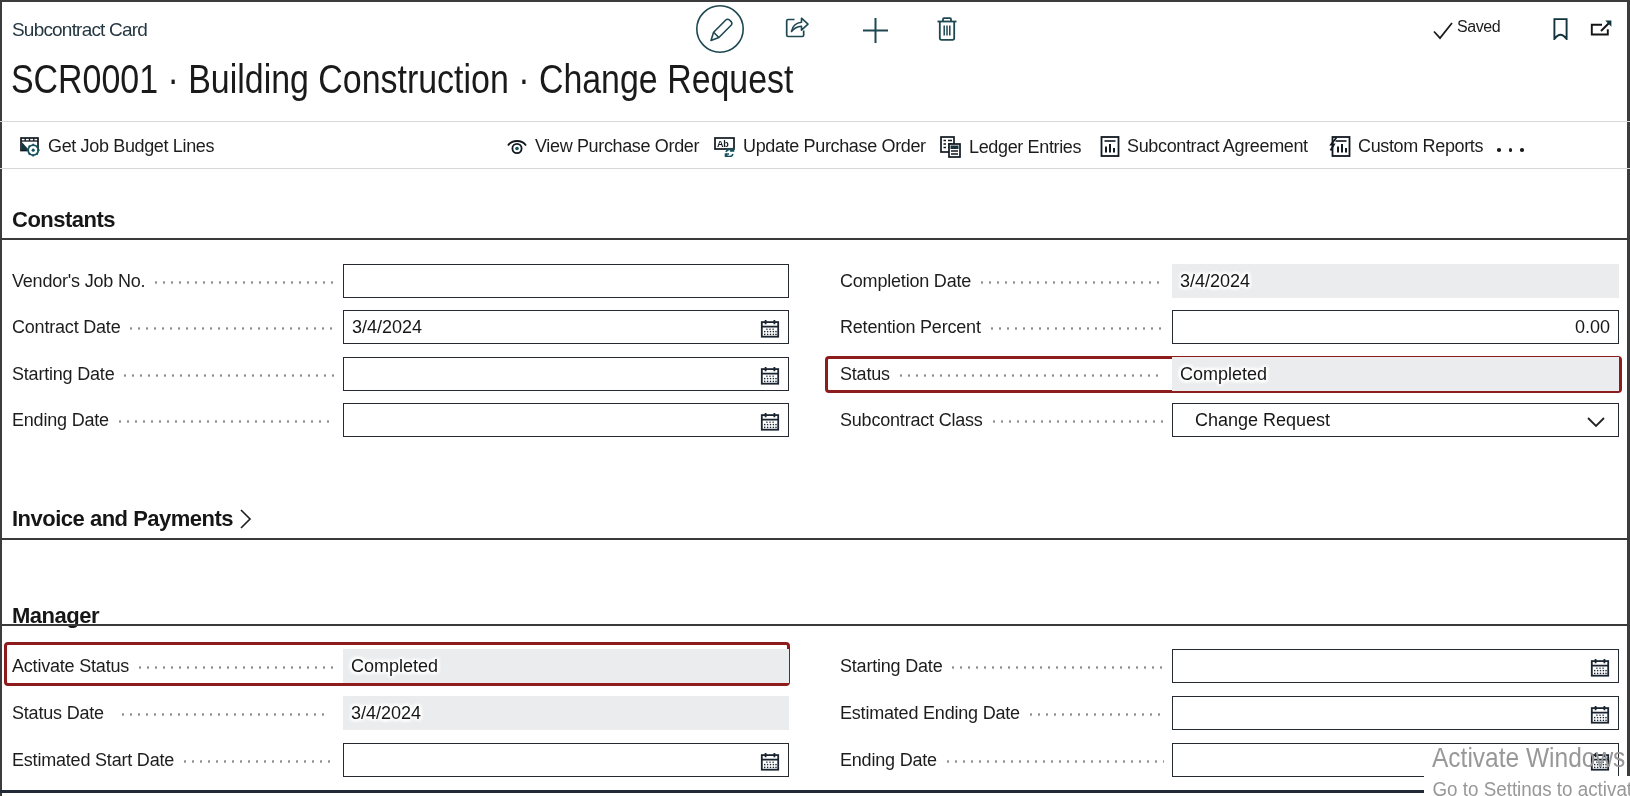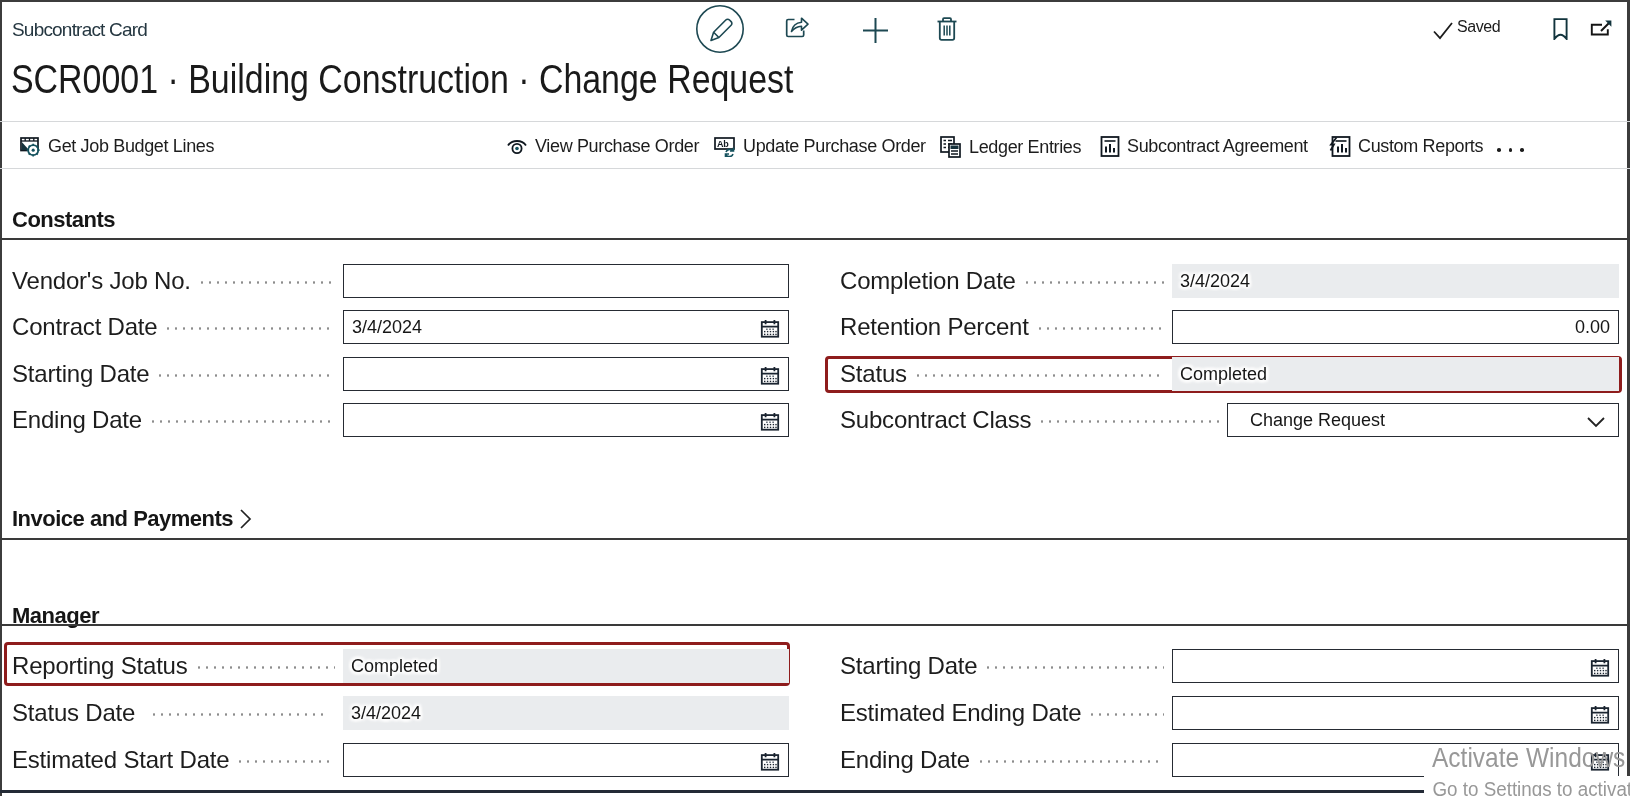--- a/index.html
+++ b/index.html
@@ -7,21 +7,21 @@
         font-family:"Liberation Sans",sans-serif;color:#1c1c1c;text-align:right;}
   .edge{position:absolute;background:#3c3c3c;}
   .abs{position:absolute;}
   .caption{left:12px;top:19px;font-size:19px;color:#253741;letter-spacing:-0.8px;}
   .title{left:11px;top:57px;font-size:40px;font-weight:400;color:#1a1a1a;letter-spacing:0px;white-space:nowrap;transform:scaleX(0.848);transform-origin:0 0;}
   .hr{position:absolute;height:1px;background:#d6d8da;left:0;width:1630px;}
   .act{position:absolute;display:flex;align-items:center;gap:7px;font-size:18px;color:#1d1d1d;white-space:nowrap;letter-spacing:-0.35px;}
   .sect{position:absolute;font-size:22px;font-weight:bold;color:#161616;letter-spacing:-0.5px;}
   .sectline{position:absolute;left:0;width:1630px;background:#3a3a3a;}
   .row{position:absolute;display:flex;align-items:center;height:34px;}
-  .lbl{font-size:24px;color:#1d1d1d;white-space:nowrap;letter-spacing:-0.2px;}
+  .lbl{font-size:18px;color:#1d1d1d;white-space:nowrap;letter-spacing:-0.2px;}
   .dots{flex:1;height:3px;margin:2px 8px 0 7px;
         background-image:radial-gradient(circle,#8d8d8d 1.05px,rgba(0,0,0,0) 1.25px);
         background-size:8px 3px;background-position:0 0;background-repeat:repeat-x;}
   .tb{box-sizing:border-box;flex:none;height:34px;border:1.5px solid #262b33;background:#fff;
       display:flex;align-items:center;padding:0 8px;font-size:18px;color:#161616;position:relative;}
   .ro{border:none;background:#eaecee;}
   .halo{text-shadow:0 0 3px #fff,0 0 4px #fff,0 0 5px #fff,2px 2px 3px #fff,-2px -2px 3px #fff,2px -2px 3px #fff,-2px 2px 3px #fff,0 2px 3px #fff,0 -2px 3px #fff,2px 0 3px #fff,-2px 0 3px #fff;}
   .calic{position:absolute;right:8px;top:calc(50% + 2px);transform:translateY(-50%);line-height:0;}
   .redbox{position:absolute;border:3px solid #8e1c1c;border-radius:4px;}
   .wm1{position:absolute;left:1432px;top:742px;font-size:28px;color:#989898;white-space:nowrap;transform:scaleX(0.875);transform-origin:0 0;}
@@ -225,36 +225,36 @@
   <div class="row" style="left:840px;top:357px;width:779px;">
     <span class="lbl">Status</span>
       <span class="dots"></span>
     <div class="tb ro" style="width:447px;">
         <span class="halo">Completed</span>
       </div>
   </div>
   <div class="row" style="left:840px;top:403px;width:779px;">
     <span class="lbl">Subcontract Class</span>
       <span class="dots"></span>
-    <div class="tb" style="width:392px;padding-left:22px;">Change Request<span class="calic" style="right:12px;"><svg width="20" height="12" viewBox="0 0 20 12">
+    <div class="tb" style="width:447px;padding-left:22px;">Change Request<span class="calic" style="right:12px;"><svg width="20" height="12" viewBox="0 0 20 12">
       <path d="M2 2 L10 10 L18 2" fill="none" stroke="#222" stroke-width="1.8"></path>
     </svg></span></div>
   </div>
 
   <div class="sect" style="left:12px;top:506px;">Invoice and Payments <svg width="13" height="22" viewBox="0 0 13 22" style="vertical-align:-4px;">
       <path d="M2 2 L11 11 L2 20" fill="none" stroke="#222" stroke-width="1.7"></path>
     </svg></div>
   <div class="sectline" style="top:538px;height:1.5px;"></div>
 
   <div class="sect" style="left:12px;top:603px;">Manager</div>
   <div class="sectline" style="top:624px;height:1.5px;"></div>
 
   <div class="redbox" style="left:4px;top:642px;width:780px;height:38px;"></div>
   <div class="row" style="left:12px;top:649px;width:777px;">
-    <span class="lbl">Reporting Status</span>
+    <span class="lbl">Activate Status</span>
       <span class="dots"></span>
     <div class="tb ro" style="width:446px;">
         <span class="halo">Completed</span>
       </div>
   </div>
   <div class="row" style="left:12px;top:696px;width:777px;gap:8px;">
     <span class="lbl">Status Date</span>
       <span class="dots"></span>
     <div class="tb ro" style="width:446px;">
         <span class="halo">3/4/2024</span>

